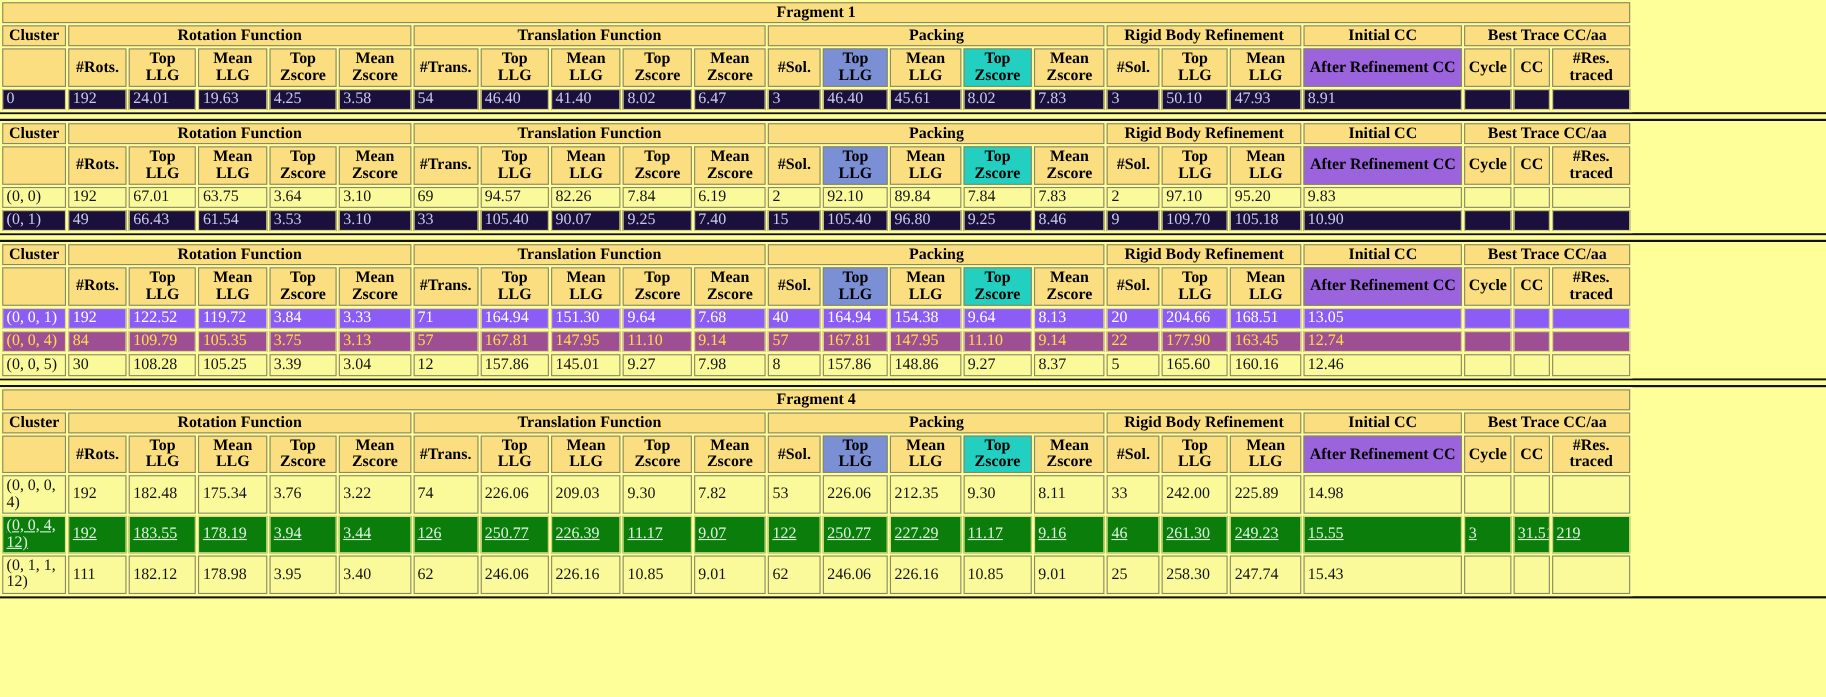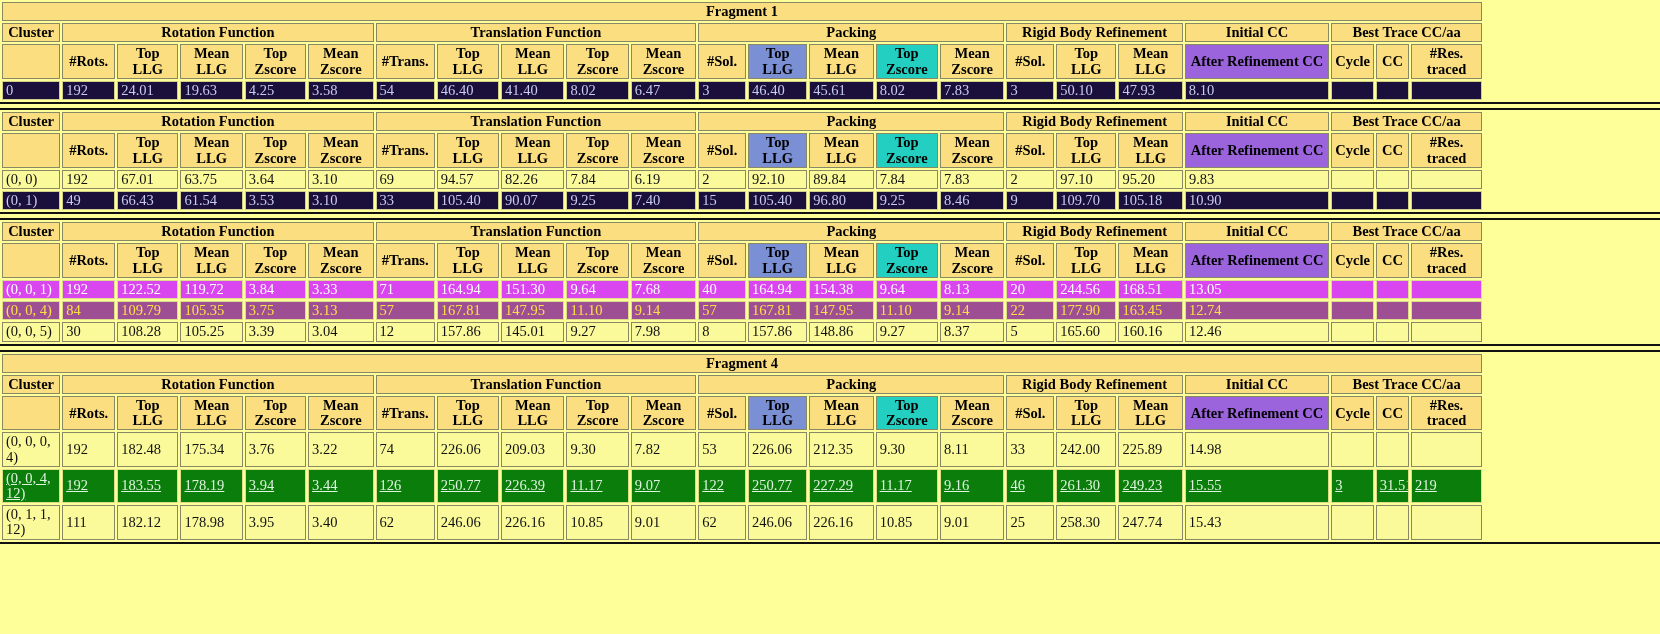--- a/index.html
+++ b/index.html
@@ -70,21 +70,21 @@
     background: #1B103C;
     color: #C8CCEE;
     border: 1px solid #CFCF8A;
   }
   tr.row-yellow td.cell {
     background: #FAFA9B;
     color: #111111;
     border: 1px solid #888866;
   }
   tr.row-purple td.cell {
-    background: #d946ef;
+    background: #8b5cf6;
     color: #FFFFFF;
     border: 1px solid #DCDC8A;
   }
   tr.row-plum td.cell {
     background: #9E4F93;
     color: #fde047;
     border: 1px solid #DCDC8A;
   }
   tr.row-green td.cell {
     background: #0A7D0A;
@@ -187,21 +187,21 @@
             <td class="cell">8.02</td>
             <td class="cell">6.47</td>
             <td class="cell">3</td>
             <td class="cell">46.40</td>
             <td class="cell">45.61</td>
             <td class="cell">8.02</td>
             <td class="cell">7.83</td>
             <td class="cell">3</td>
             <td class="cell">50.10</td>
             <td class="cell">47.93</td>
-            <td class="cell">8.10</td>
+            <td class="cell">8.91</td>
             <td class="cell"></td>
             <td class="cell"></td>
             <td class="cell"></td>
           </tr>
         </tbody>
       </table>
     </div>
     <div class="gap"></div>
     <div class="tbl-wrap">
       <table class="frag">
@@ -392,21 +392,21 @@
             <td class="cell">164.94</td>
             <td class="cell">151.30</td>
             <td class="cell">9.64</td>
             <td class="cell">7.68</td>
             <td class="cell">40</td>
             <td class="cell">164.94</td>
             <td class="cell">154.38</td>
             <td class="cell">9.64</td>
             <td class="cell">8.13</td>
             <td class="cell">20</td>
-            <td class="cell">244.56</td>
+            <td class="cell">204.66</td>
             <td class="cell">168.51</td>
             <td class="cell">13.05</td>
             <td class="cell"></td>
             <td class="cell"></td>
             <td class="cell"></td>
           </tr>
           <tr class="row-plum">
             <td class="cell">(0, 0, 4)</td>
             <td class="cell">84</td>
             <td class="cell">109.79</td>

